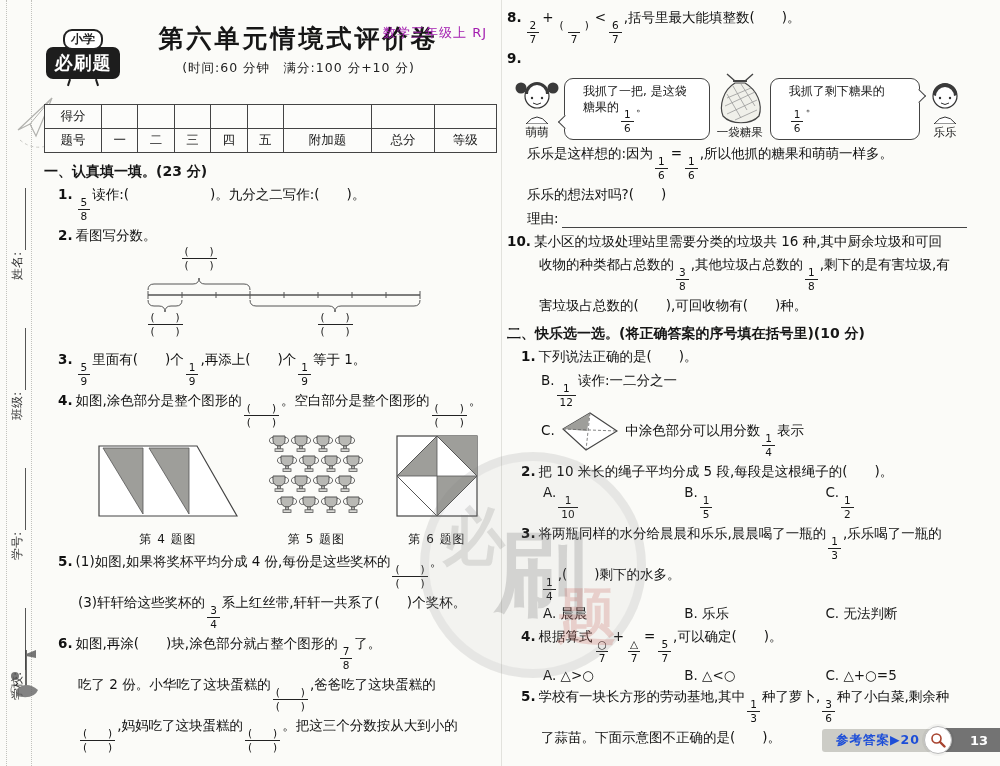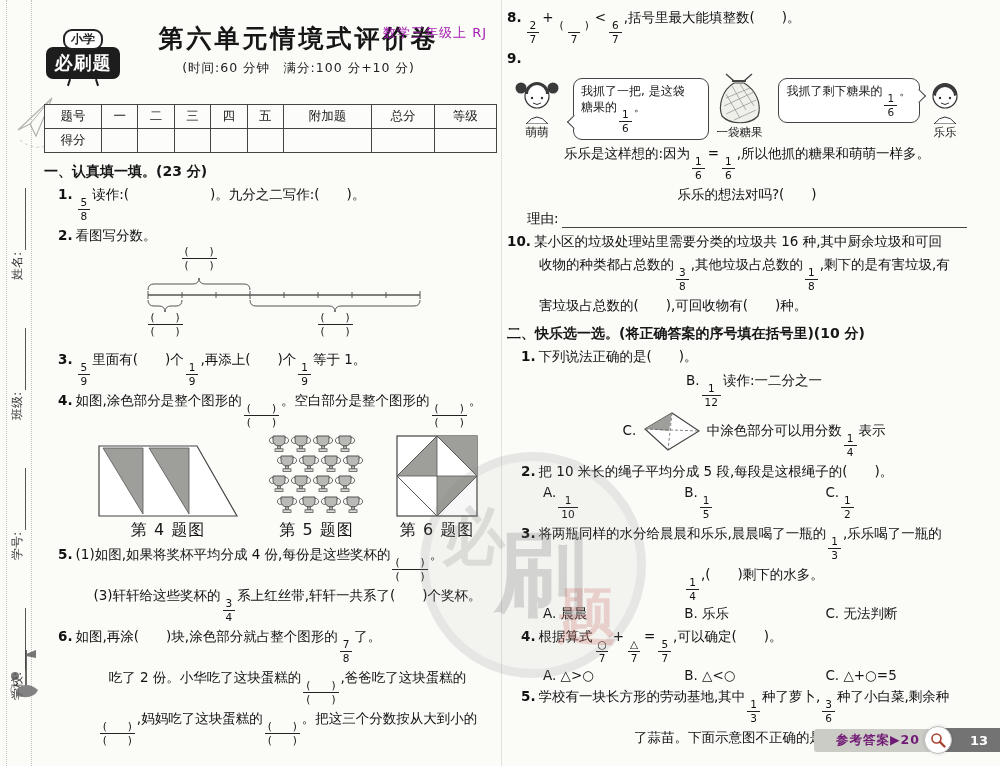--- a/index.html
+++ b/index.html
@@ -52,45 +52,45 @@
     border:1px solid #444;height:23px;font-size:12.5px;font-weight:400;
     text-align:center;padding:0 2px;background:#fcfcfa;
   }
   table.score th:first-child{width:52px;}
 
   
   .sec-title{font-size:14px;font-weight:700;margin:10px 0 2px;}
   .qs{margin-left:14px;}
   .q{font-size:13.5px;line-height:1.5;margin:3px 0;color:#111;}
   .qno{font-weight:700;margin-right:3px;}
-  .ind{margin-left:20px;text-align:center;}
+  .ind{margin-left:20px;}
   .ind2{margin-left:32px;}
 
   
   .frac{display:inline-flex;flex-direction:column;align-items:center;vertical-align:-7px;
         line-height:1.05;margin:0 2px;font-size:10.5px;}
   .frac .fn{padding:0 3px 1px;}
   .frac .fd{border-top:1px solid #222;padding:1px 3px 0;}
   .opsym{margin:0 1px;}
 
   
   #numline{position:relative;width:300px;height:98px;margin:2px auto 0;}
   #numline .bfx{position:absolute;}
 
   
   #figrow{display:flex;justify-content:space-between;align-items:flex-end;margin:6px 18px 2px 40px;}
   .figblock{display:flex;flex-direction:column;align-items:center;}
-  .figcap{font-size:16px;margin-top:2px;letter-spacing:1px;}
+  .figcap{font-size:12px;margin-top:13px;letter-spacing:1px;}
 
   
   #q9row{display:flex;align-items:flex-start;margin:4px 0 0 6px;gap:3px;}
   .who{display:flex;flex-direction:column;align-items:center;width:50px;}
   .who .wl{font-size:11.5px;margin-top:1px;}
   .bubble{position:relative;border:1.2px solid #444;border-radius:9px;background:#fff;
-          font-size:12px;line-height:1.35;padding:4px 7px;margin-top:6px;margin-left:9px;}
+          font-size:12px;line-height:1.35;padding:4px 18px;margin-top:6px;}
   .bubble.left::after{content:"";position:absolute;left:-5px;bottom:12px;width:9px;height:9px;background:#fff;
           border-left:1.2px solid #444;border-bottom:1.2px solid #444;transform:rotate(45deg);}
   .bubble.right::after{content:"";position:absolute;right:-5px;top:12px;width:9px;height:9px;background:#fff;
           border-right:1.2px solid #444;border-top:1.2px solid #444;transform:rotate(45deg);}
 
   .reason-line{display:flex;align-items:flex-end;}
   .blankline{flex:1;border-bottom:1px solid #444;margin-left:3px;height:14px;}
 
   
   .opts{display:flex;margin-left:22px;}
@@ -100,22 +100,22 @@
   #stamp{position:absolute;left:420px;top:452px;width:208px;height:208px;border-radius:50%;
          background:rgba(140,140,140,0.07);border:9px solid rgba(130,130,130,0.10);
          pointer-events:none;z-index:9;}
   #stamp span{position:absolute;font-weight:700;}
   #stamp .w1{left:14px;top:34px;font-size:62px;color:rgba(110,110,110,0.18);}
   #stamp .w2{left:66px;top:52px;font-size:92px;color:rgba(100,100,100,0.22);}
   #stamp .w3{left:128px;top:116px;font-size:60px;color:rgba(196,84,72,0.22);}
 
   
   #footer{position:absolute;right:0;bottom:12px;display:flex;align-items:center;z-index:12;}
-  #answer-pill{background:#ccccc6;color:#701a75;font-weight:700;font-size:12.5px;
-               padding:3px 12px 3px 22px;border-radius:3px;letter-spacing:1px;text-align:center;}
+  #answer-pill{background:#ccccc6;color:#1d4ed8;font-weight:700;font-size:12.5px;
+               padding:3px 12px 3px 14px;border-radius:3px;letter-spacing:1px;text-align:center;}
   #mag-circle{width:26px;height:26px;border-radius:50%;background:#fff;border:1px solid #bbb;
               margin-left:-8px;display:flex;align-items:center;justify-content:center;z-index:2;
               box-shadow:0 0 0 2px rgba(0,0,0,0.04);}
   #page-slab{background:#737373;color:#fff;font-size:13px;font-weight:700;height:24px;
              width:46px;margin-left:-10px;display:flex;align-items:center;justify-content:flex-end;
              padding-right:12px;}
 
   
   #plane{position:absolute;left:12px;top:92px;opacity:.75;}
   #doodle{position:absolute;left:6px;top:646px;opacity:.8;}
@@ -182,40 +182,40 @@
     <div id="paper-title">
       <div class="t">第六单元情境式评价卷</div>
       <div class="st">(时间:60 分钟　满分:100 分+10 分)</div>
     </div>
     <div id="edition">数学三年级上 RJ</div>
   </div>
 
   <table class="score">
     <tbody>
         <tr>
+      <td>得分</td>
+      <td></td>
+          <td></td>
+      <td></td>
+          <td></td>
+      <td></td>
+          <td></td>
+      <td></td>
+          <td></td>
+    </tr>
+    <tr>
       <th>题号</th>
       <th>一</th>
       <th>二</th>
       <th>三</th>
       <th>四</th>
       <th>五</th>
       <th>附加题</th>
       <th>总分</th>
       <th>等级</th>
-    </tr>
-    <tr>
-      <td>得分</td>
-      <td></td>
-          <td></td>
-      <td></td>
-          <td></td>
-      <td></td>
-          <td></td>
-      <td></td>
-          <td></td>
     </tr>
   </tbody>
     </table>
 
   <div class="sec-title">一、认真填一填。(23 分)</div>
 
   <div class="qs">
 
     <p class="q">
       <span class="qno">1.</span><span class="frac">

